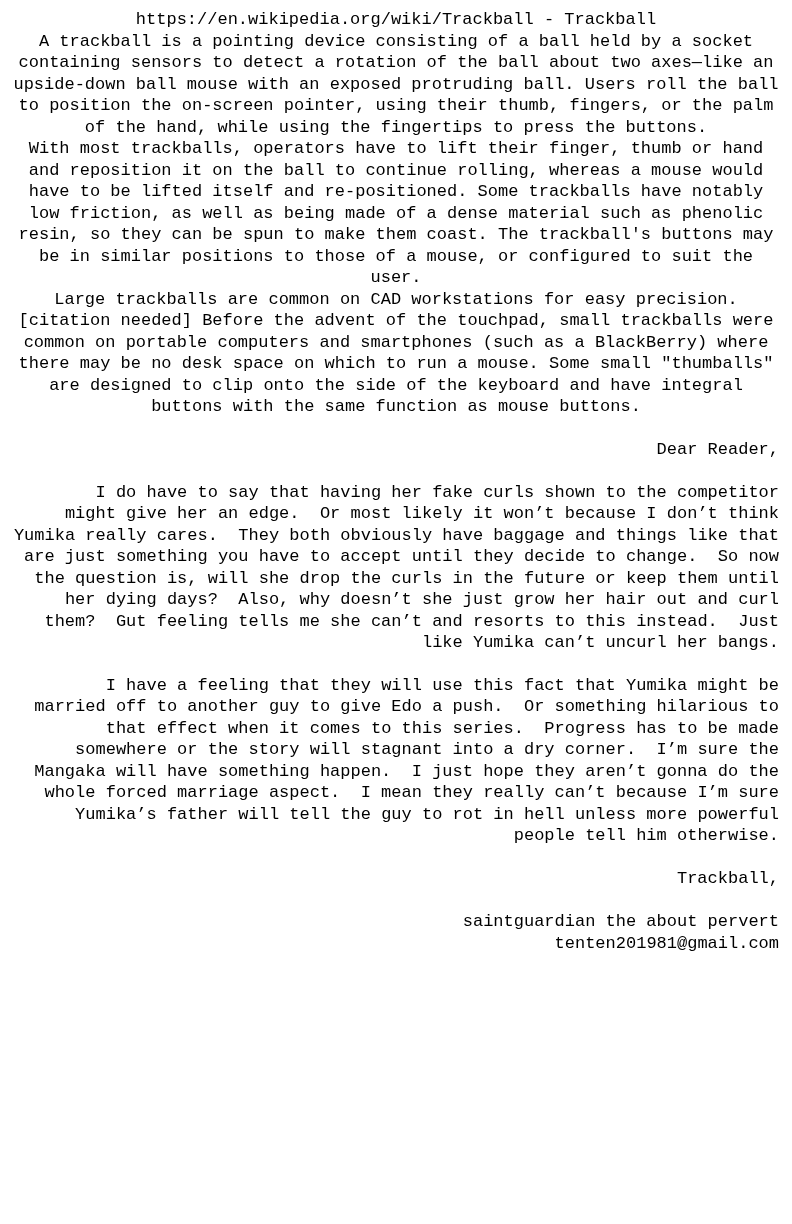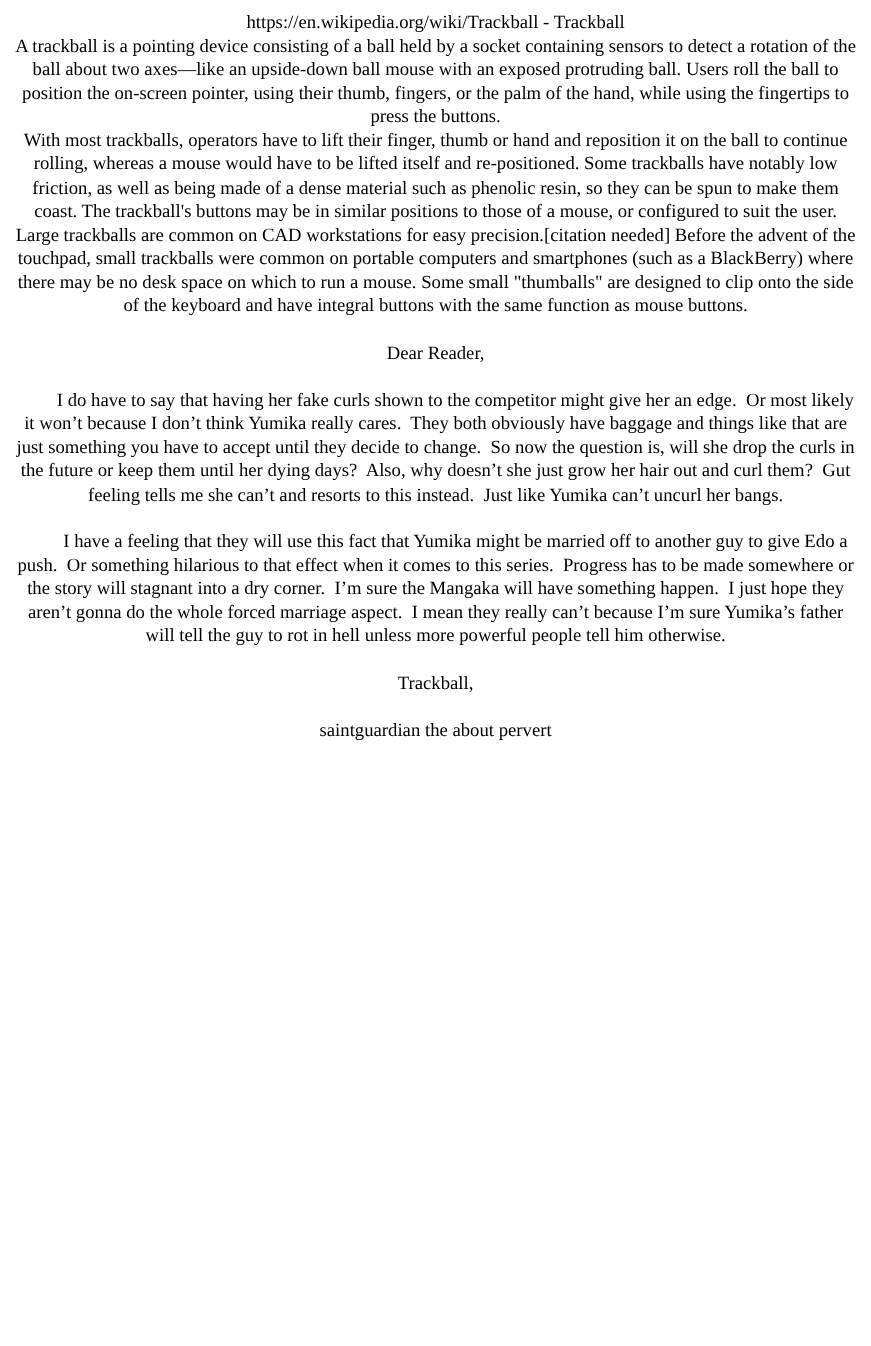--- a/index.html
+++ b/index.html
@@ -8,34 +8,34 @@
     background: #ffffff;
   }
   .page {
     position: relative;
     width: 792px;
     height: 1224px;
     box-sizing: border-box;
     padding: 9px 13px 0 13px;
     background: #ffffff;
     color: #000000;
-    font-family: Liberation Serif, serif;
+    font-family: Liberation Mono, monospace;
     font-size: 17px;
     line-height: 21.5px;
     overflow: hidden;
   }
   .wiki-block {
     text-align: center;
   }
   .wiki-block p {
     margin: 0;
     white-space: pre-wrap;
   }
   .letter {
-    text-align: center;
+    text-align: right;
   }
   .letter .salutation {
     margin: 21.5px 0 0 0;
   }
   .letter p.body-para {
     margin: 21px 0 0 0;
     text-indent: 36px;
     white-space: pre-wrap;
   }
   .letter .closing {
@@ -59,15 +59,16 @@
     <p>With most trackballs, operators have to lift their finger, thumb or hand and reposition it on the ball to continue rolling, whereas a mouse would have to be lifted itself and re-positioned. Some trackballs have notably low friction, as well as being made of a dense material such as phenolic resin, so they can be spun to make them coast. The trackball's buttons may be in similar positions to those of a mouse, or configured to suit the user.</p>
     <p>Large trackballs are common on CAD workstations for easy precision.[citation needed] Before the advent of the touchpad, small trackballs were common on portable computers and smartphones (such as a BlackBerry) where there may be no desk space on which to run a mouse. Some small "thumballs" are designed to clip onto the side of the keyboard and have integral buttons with the same function as mouse buttons.</p>
   </div>
 
   <div class="letter">
     <p class="salutation">Dear Reader,</p>
     <p class="body-para">I do have to say that having her fake curls shown to the competitor might give her an edge.  Or most likely it won’t because I don’t think Yumika really cares.  They both obviously have baggage and things like that are just something you have to accept until they decide to change.  So now the question is, will she drop the curls in the future or keep them until her dying days?  Also, why doesn’t she just grow her hair out and curl them?  Gut feeling tells me she can’t and resorts to this instead.  Just like Yumika can’t uncurl her bangs.</p>
     <p class="body-para">I have a feeling that they will use this fact that Yumika might be married off to another guy to give Edo a push.  Or something hilarious to that effect when it comes to this series.  Progress has to be made somewhere or the story will stagnant into a dry corner.  I’m sure the Mangaka will have something happen.  I just hope they aren’t gonna do the whole forced marriage aspect.  I mean they really can’t because I’m sure Yumika’s father will tell the guy to rot in hell unless more powerful people tell him otherwise.</p>
     <p class="closing">Trackball,</p>
     <p class="sig-name">saintguardian the about pervert</p>
+    <p class="sig-email">tenten201981@gmail.com</p>
   </div>
 
 </div>
 
 </body></html>

